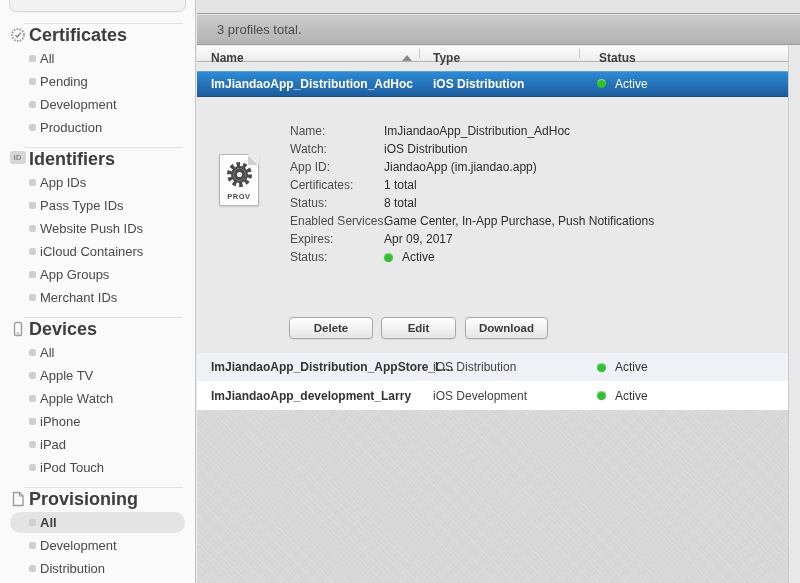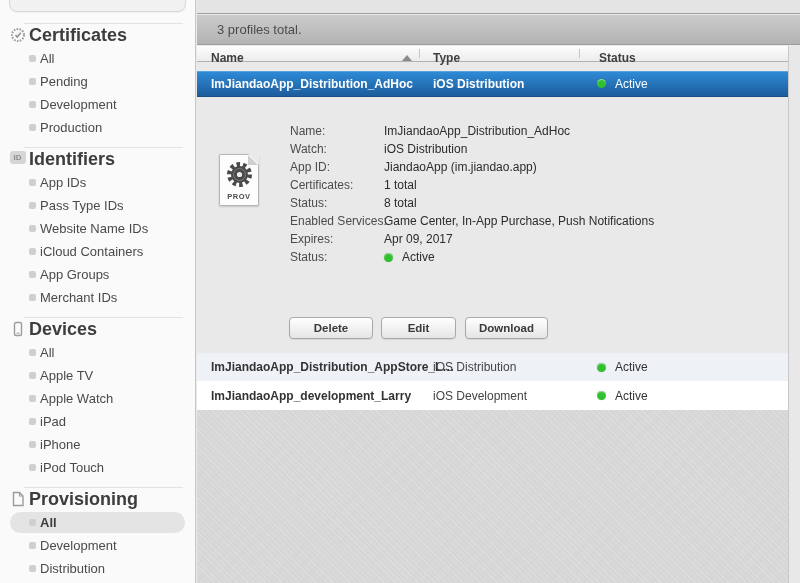--- a/index.html
+++ b/index.html
@@ -145,21 +145,21 @@
       <div class="sb-item">
         <span class="sb-bullet"></span>
         <span class="sb-item-label">App IDs</span>
       </div>
       <div class="sb-item">
         <span class="sb-bullet"></span>
         <span class="sb-item-label">Pass Type IDs</span>
       </div>
       <div class="sb-item">
         <span class="sb-bullet"></span>
-        <span class="sb-item-label">Website Name IDs</span>
+        <span class="sb-item-label">Website Push IDs</span>
       </div>
       <div class="sb-item">
         <span class="sb-bullet"></span>
         <span class="sb-item-label">iCloud Containers</span>
       </div>
       <div class="sb-item">
         <span class="sb-bullet"></span>
         <span class="sb-item-label">App Groups</span>
       </div>
       <div class="sb-item">
@@ -185,25 +185,25 @@
       <div class="sb-item">
         <span class="sb-bullet"></span>
         <span class="sb-item-label">Apple TV</span>
       </div>
       <div class="sb-item">
         <span class="sb-bullet"></span>
         <span class="sb-item-label">Apple Watch</span>
       </div>
       <div class="sb-item">
         <span class="sb-bullet"></span>
+        <span class="sb-item-label">iPhone</span>
+      </div>
+      <div class="sb-item">
+        <span class="sb-bullet"></span>
         <span class="sb-item-label">iPad</span>
-      </div>
-      <div class="sb-item">
-        <span class="sb-bullet"></span>
-        <span class="sb-item-label">iPhone</span>
       </div>
       <div class="sb-item">
         <span class="sb-bullet"></span>
         <span class="sb-item-label">iPod Touch</span>
       </div>
 
       <div class="sb-divider gap"></div>
 
       <div class="sb-header">
         <span class="sb-icon">

